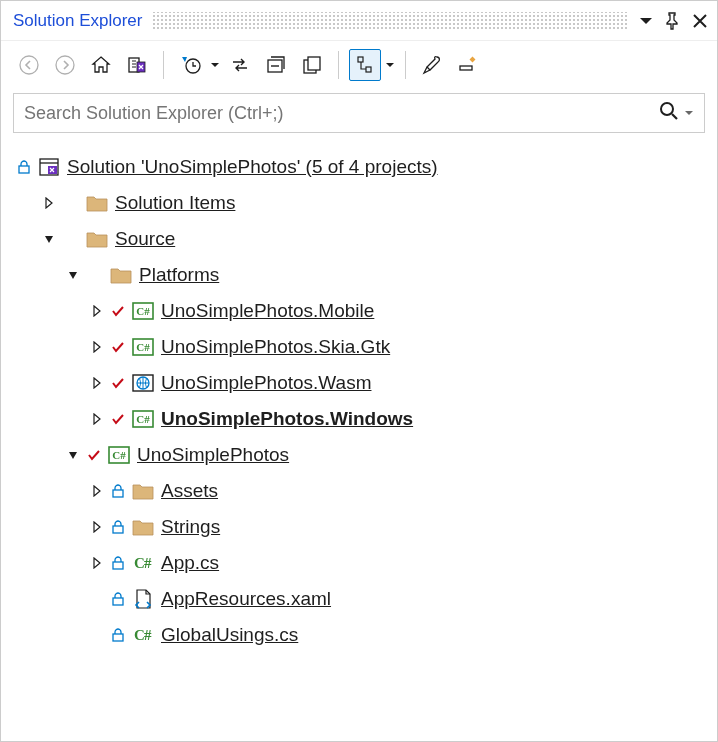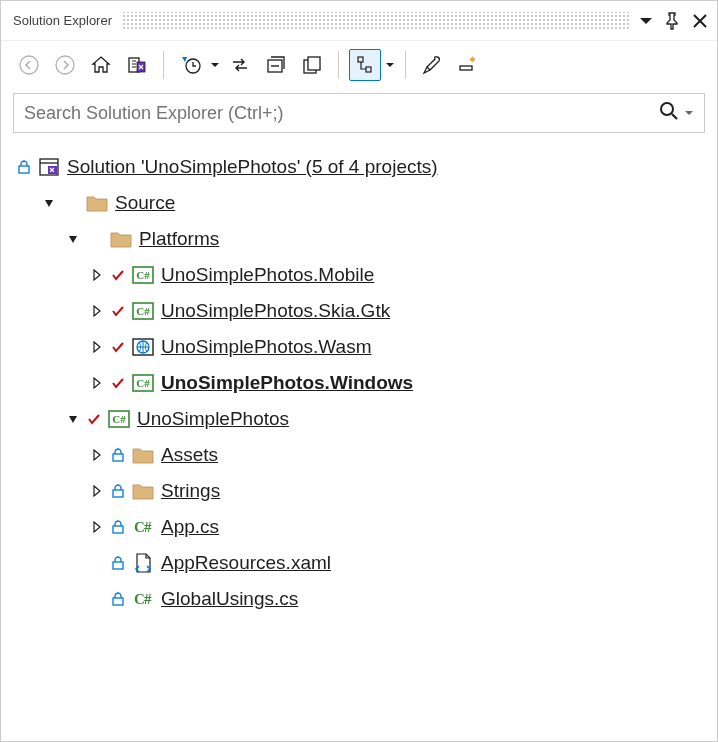--- a/index.html
+++ b/index.html
@@ -1,19 +1,19 @@
 <!DOCTYPE html>
 <html><head>
   <meta charset="utf-8">
   <style>
     * { box-sizing: border-box; margin: 0; padding: 0; }
     body { font-family: "Segoe UI", Tahoma, sans-serif; font-size: 17px; background: #fff; color: #1e1e1e; width: 718px; height: 742px; border: 1px solid #ccc; overflow: hidden; }
     
     .titlebar { display: flex; align-items: center; padding: 6px 8px 6px 12px; height: 40px; border-bottom: 1px solid #eee; }
-    .titlebar-title { font-size: 13px; color: #404040; white-space: nowrap; }
+    .titlebar-title { font-size: 17px; color: #1d4ed8; white-space: nowrap; }
     .titlebar-dots { flex: 1; height: 18px; margin: 0 10px; background: radial-gradient(circle, #c8c8c8 0.8px, transparent 1px); background-size: 4px 4px; background-position: 0 2px; }
     .titlebar-controls { display: flex; gap: 10px; align-items: center; }
     .titlebar-controls svg { display: block; }
     
     .toolbar { display: flex; align-items: center; padding: 4px 12px; height: 48px; gap: 4px; }
     .tool-btn { width: 32px; height: 32px; display: flex; align-items: center; justify-content: center; border-radius: 2px; }
     .tool-btn.selected { border: 1px solid #007acc; background: #e5f1fb; }
     .tool-sep { width: 1px; height: 28px; background: #ccc; margin: 0 6px; }
     .tool-drop { width: 10px; display: flex; align-items: center; justify-content: center; }
     
@@ -176,20 +176,34 @@
       <svg width="22" height="22" viewBox="0 0 22 22">
           <rect x="2" y="3" width="18" height="16" fill="none" stroke="#1e1e1e" stroke-width="1.3"></rect>
           <path d="M2 7 H20" stroke="#1e1e1e" stroke-width="1.3"></path>
           <rect x="10" y="10" width="9" height="8" fill="#6b2fbf"></rect>
           <path d="M12 12 L16 16 M16 12 L12 16" stroke="#fff" stroke-width="1.2"></path>
         </svg>
     </span>
     <span class="node-label">Solution 'UnoSimplePhotos' (5 of 4 projects)</span>
   </div>
 
+  <div class="tree-row d1">
+    <span class="chev">
+        <svg width="12" height="12" viewBox="0 0 12 12">
+          <path d="M3 1 L9 6 L3 11 Z" fill="none" stroke="#1e1e1e" stroke-width="1.2"></path>
+        </svg>
+      </span>
+    <span class="spacer"></span>
+    <span class="node-icon">
+      <svg width="22" height="20" viewBox="0 0 22 20">
+          <path d="M1 4 H8 L10 6 H21 V18 H1 Z" fill="#dcb67a" stroke="#b8915a" stroke-width="0.8"></path>
+        </svg>
+    </span>
+    <span class="node-label">Solution Items</span>
+  </div>
 
   <div class="tree-row d1">
     <span class="chev">
         <svg width="12" height="12" viewBox="0 0 12 12">
           <path d="M2 3 L10 3 L6 10 Z" fill="#1e1e1e"></path>
         </svg>
       </span>
     <span class="spacer"></span>
     <span class="node-icon">
       <svg width="22" height="20" viewBox="0 0 22 20">

